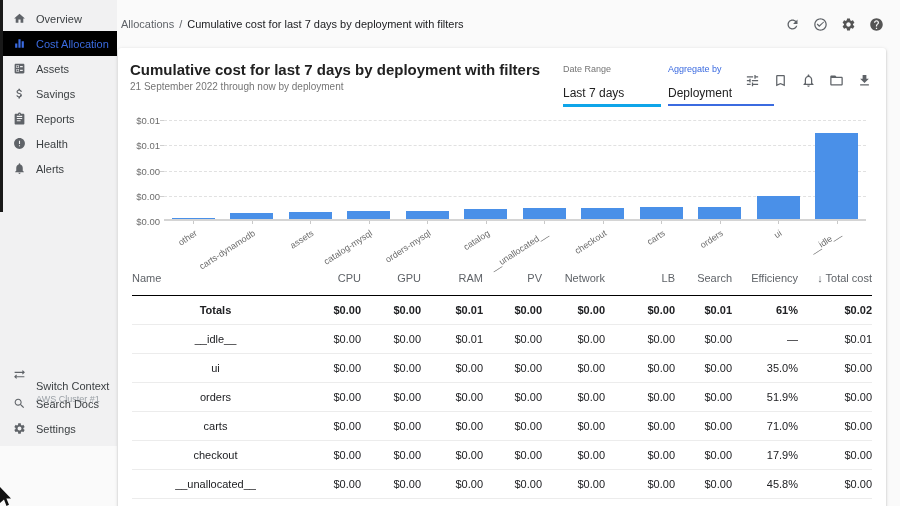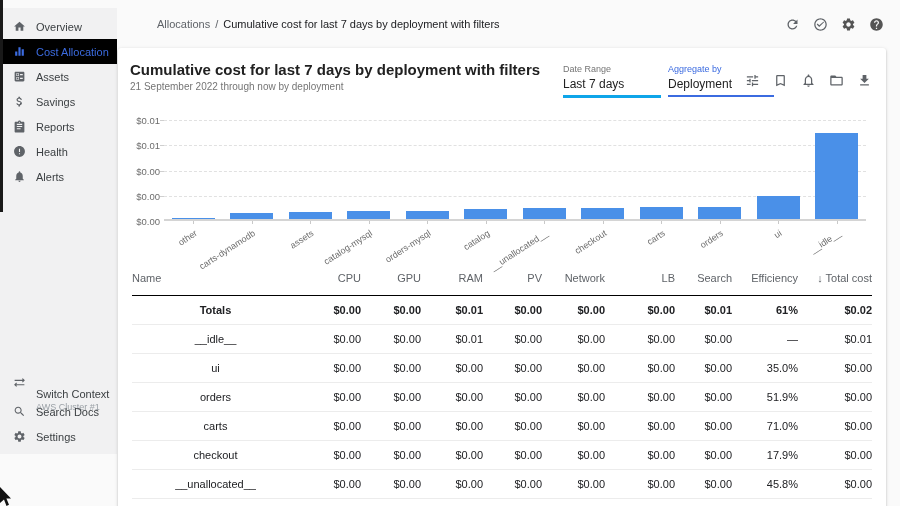--- a/index.html
+++ b/index.html
@@ -1,49 +1,49 @@
 <!DOCTYPE html>
 <html><head>
 <meta charset="utf-8">
 <style>
   * { box-sizing: border-box; margin: 0; padding: 0; }
   html,body { width:900px; height:506px; }
   body { font-family:"Liberation Sans", sans-serif; background:#fafafa; overflow:hidden; position:relative; }
   .screen { position:relative; width:900px; height:506px; overflow:hidden; background:#fafafa; }
 
   
-  .sidebar { position:absolute; left:0; top:8px; width:117px; height:446px; background:#f1f1f2;
+  .sidebar { position:absolute; left:0; top:0; width:117px; height:446px; background:#f1f1f2;
              display:flex; flex-direction:column; justify-content:space-between; padding:6px 0 5px; }
   .nav-item { display:flex; align-items:center; height:25px; padding-left:13px; gap:10px;
               font-size:11px; color:#3c4043; cursor:pointer; }
   .nav-item svg { width:13px; height:13px; fill:#5f6368; flex:none; }
   .nav-item.active { background:#000000; color:#3b6be0; font-weight:500;}
   .nav-item.active svg { fill:#3b6be0; }
   .nav-item .sub { font-size:9px; color:#9aa0a6; margin-top:2px; font-weight:400;}
   .nav-item.two-line { height:34px; }
   .nav-item.two-line .txt { display:flex; flex-direction:column; justify-content:center;margin-top:36px; }
 
   
   .topbar { position:absolute; left:117px; top:0; right:0; height:48px;
             display:flex; align-items:center; justify-content:space-between; padding:0 16px 0 4px; }
-  .breadcrumb { font-size:11px; color:#5f6368; display:flex; gap:5px; align-items:center;margin-left:36px;}
+  .breadcrumb { font-size:11px; color:#5f6368; display:flex; gap:5px; align-items:center;}
   .breadcrumb .current { color:#202124; }
   .topbar-icons { display:flex; gap:12px; align-items:center; }
   .icon-btn { width:16px; height:16px; cursor:pointer; display:flex; align-items:center; justify-content:center;}
   .icon-btn svg { width:15px; height:15px; fill:#5f6368; }
   .icon-btn.dark svg { fill:#555; }
 
   
   .card { position:absolute; left:118px; top:48px; width:768px; height:520px; background:#fff;
           border-radius:3px; box-shadow:0 1px 2px rgba(0,0,0,.22), 0 1px 4px rgba(0,0,0,.1); }
   .card-title { position:absolute; left:12px; top:13px; font-size:15px; color:#212121; }
   .card-subtitle { position:absolute; left:12px; top:33px; font-size:10px; color:#757575; }
 
   .ctrl { position:absolute; top:16px; }
-  .ctrl .lbl { font-size:9px; color:#757575; margin-bottom:3px; }
+  .ctrl .lbl { font-size:9px; color:#757575; margin-bottom:12px; }
   .ctrl .val { font-size:12px; color:#212121; padding-bottom:4px; cursor:pointer; }
   .ctrl-daterange { left:445px; width:98px; }
   .ctrl-daterange .val { border-bottom:3px solid #0ea5e9; }
   .ctrl-aggregate { left:550px; width:106px; }
   .ctrl-aggregate .lbl { color:#3b6be0; }
   .ctrl-aggregate .val { border-bottom:2px solid #3b6be0; }
   .ctrl-icons { position:absolute; top:24px; right:14px; display:flex; gap:12px; }
   .ctrl-icons .icon-btn svg { width:15px; height:15px; }
 
   

